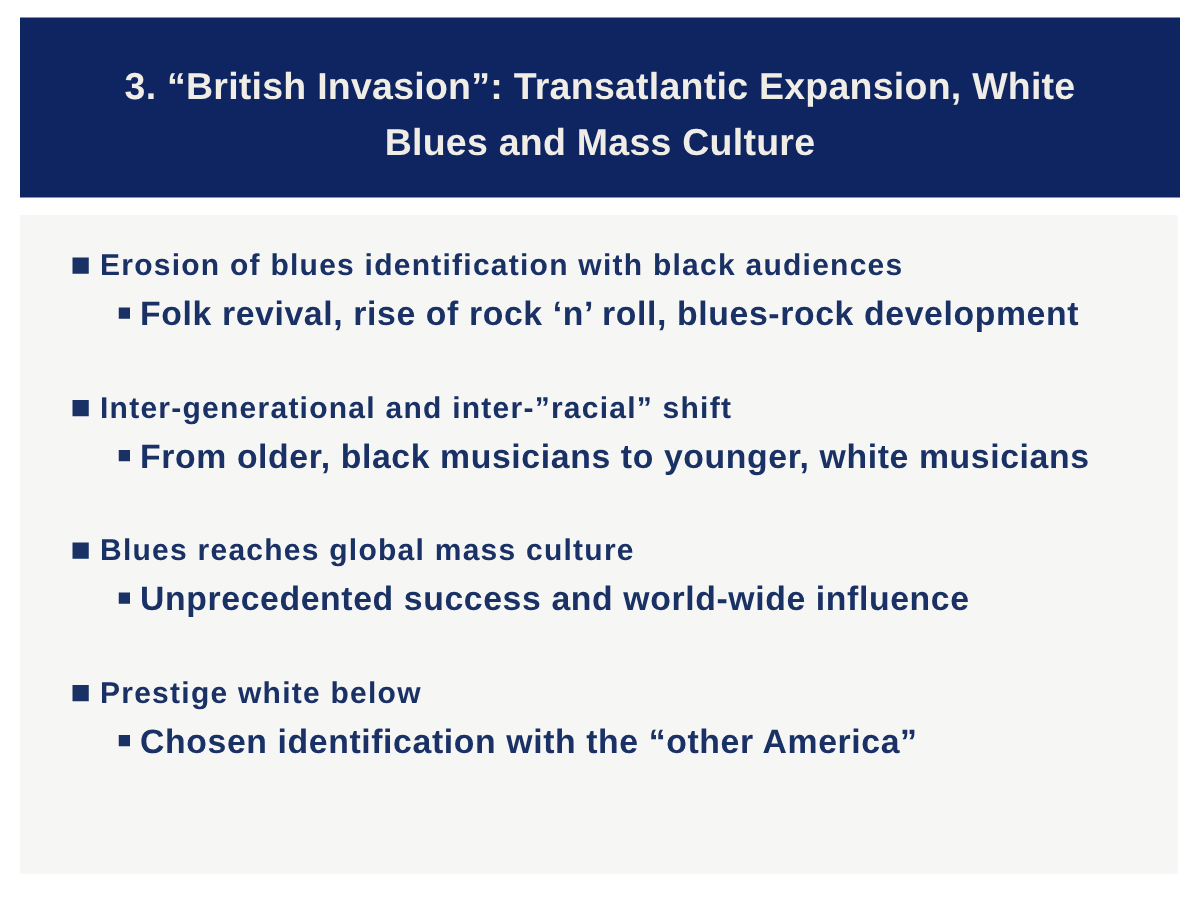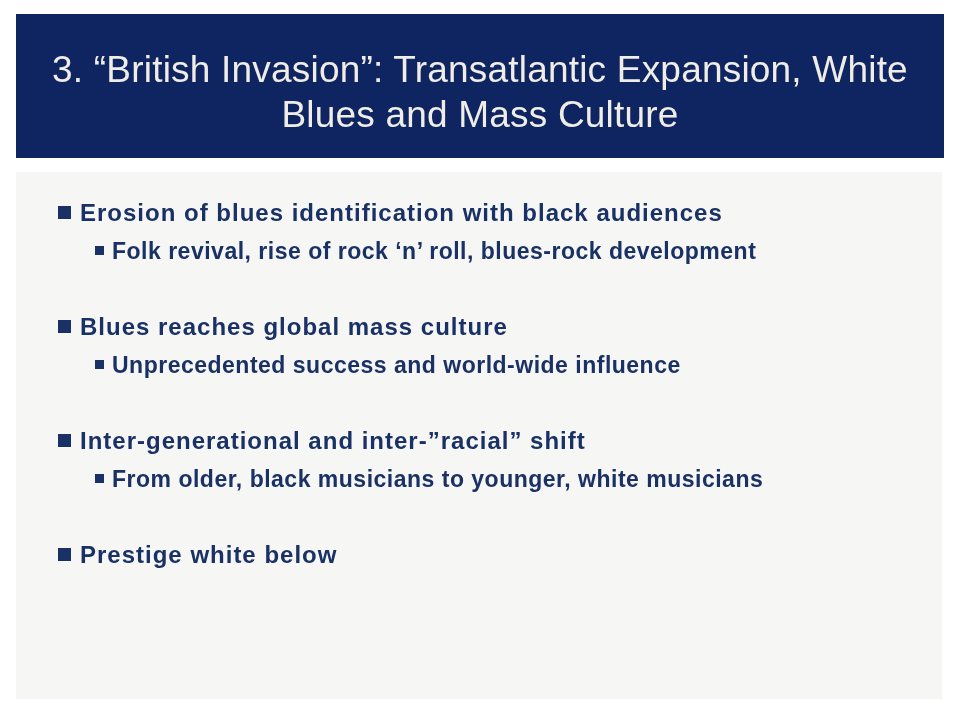--- a/index.html
+++ b/index.html
@@ -28,23 +28,23 @@
     background:var(--band);
     display:flex;
     flex-direction:column;
     justify-content:center;
     align-items:center;
     padding-top:12px;
     box-sizing:border-box;
   }
   .title-line{
     color:var(--title-text);
-    font-size:37px;
+    font-size:30px;
     line-height:45px;
-    font-weight:400;
+    font-weight:700;
     letter-spacing:0.2px;
     text-align:center;
     white-space:nowrap;
   }
   .content-panel{
     position:absolute;
     left:16px; top:172px;
     width:926px; height:527px;
     background:var(--panel-bg);
     box-sizing:border-box;
@@ -69,21 +69,21 @@
     background:var(--body-text);
     margin-right:9px;
     margin-top:-2px;
   }
   .l2-row{
     display:flex;
     align-items:center;
     margin-left:37px;
     margin-top:7px;
     color:var(--body-text);
-    font-size:23px;
+    font-size:27px;
     font-weight:bold;
     letter-spacing:0.5px;
     line-height:28px;
     white-space:nowrap;
   }
   .l2-bullet{
     flex:0 0 auto;
     width:9px;height:9px;
     background:var(--body-text);
     margin-right:8px;
@@ -109,40 +109,44 @@
       </div>
       <div class="l2-row">
         <span class="l2-bullet"></span>
         <span>Folk revival, rise of rock ‘n’ roll, blues-rock development</span>
       </div>
     </div>
 
     <div class="bullet-group">
       <div class="l1-row">
         <span class="l1-bullet"></span>
+        <span>Inter-generational and inter-”racial” shift</span>
+      </div>
+      <div class="l2-row">
+        <span class="l2-bullet"></span>
+        <span>From older, black musicians to younger, white musicians</span>
+      </div>
+    </div>
+
+    <div class="bullet-group">
+      <div class="l1-row">
+        <span class="l1-bullet"></span>
         <span>Blues reaches global mass culture</span>
       </div>
       <div class="l2-row">
         <span class="l2-bullet"></span>
         <span>Unprecedented success and world-wide influence</span>
       </div>
     </div>
 
     <div class="bullet-group">
       <div class="l1-row">
         <span class="l1-bullet"></span>
-        <span>Inter-generational and inter-”racial” shift</span>
+        <span>Prestige white below</span>
       </div>
       <div class="l2-row">
         <span class="l2-bullet"></span>
-        <span>From older, black musicians to younger, white musicians</span>
-      </div>
-    </div>
-
-    <div class="bullet-group">
-      <div class="l1-row">
-        <span class="l1-bullet"></span>
-        <span>Prestige white below</span>
+        <span>Chosen identification with the “other America”</span>
       </div>
     </div>
 
   </div>
 </div>
 
 </body></html>

